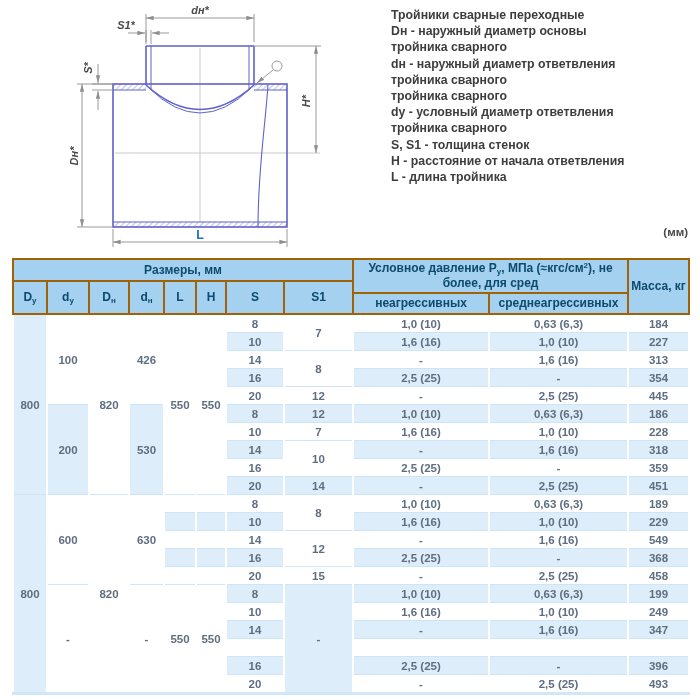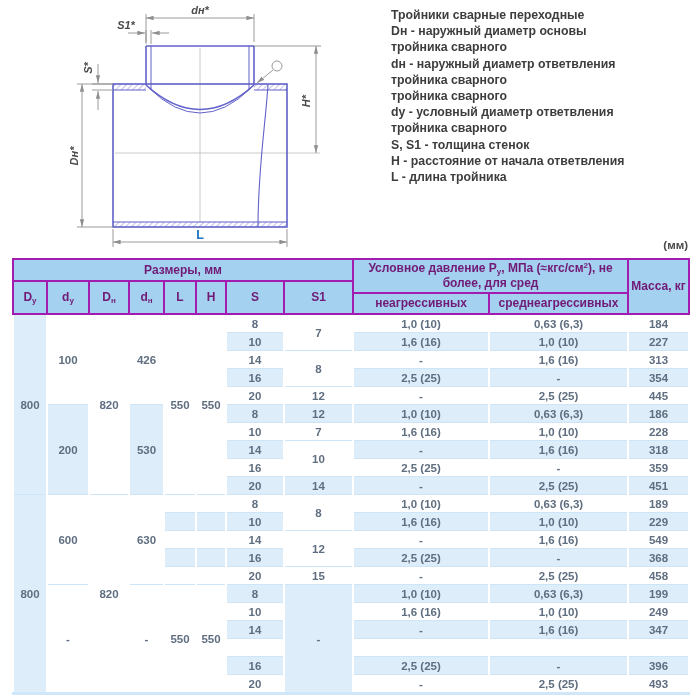--- a/index.html
+++ b/index.html
@@ -9,32 +9,32 @@
   }
   
   .drawing{position:absolute;left:14px;top:4px;}
   
   .legend{
     position:absolute;left:391px;top:7px;width:306px;
     font-size:12.3px;line-height:16.2px;font-weight:600;color:#3d3d3d;
     white-space:nowrap;
   }
   .units-note{
-    position:absolute;left:12px;top:239px;width:676px;text-align:right;
+    position:absolute;left:12px;top:226px;width:676px;text-align:right;
     font-size:11.5px;font-weight:600;color:#4a4a4a;
   }
   
   table.specs{
     position:absolute;left:12px;top:258px;width:676px;
     border-collapse:collapse;table-layout:fixed;
     border-bottom:3px solid #cfe7f8;
   }
   table.specs th{
-    background:#a5d1f0;color:#701a75;font-weight:700;font-size:12px;
-    border:2px solid #a21caf;padding:0 1px;text-align:center;vertical-align:middle;
+    background:#a5d1f0;color:#0c4a6e;font-weight:700;font-size:12px;
+    border:2px solid #a16207;padding:0 1px;text-align:center;vertical-align:middle;
     line-height:1.22;
   }
   table.specs tr.hr-a{height:22px}
   table.specs tr.hr-b{height:12px}
   table.specs tr.hr-c{height:21px}
   table.specs td{
     height:17px;padding:0;text-align:center;vertical-align:middle;
     font-size:11.5px;font-weight:600;color:#5f6e80;
     border-top:1px solid #cde5f7;border-bottom:1px solid #cde5f7;
     border-left:2px solid #ffffff;border-right:2px solid #ffffff;

